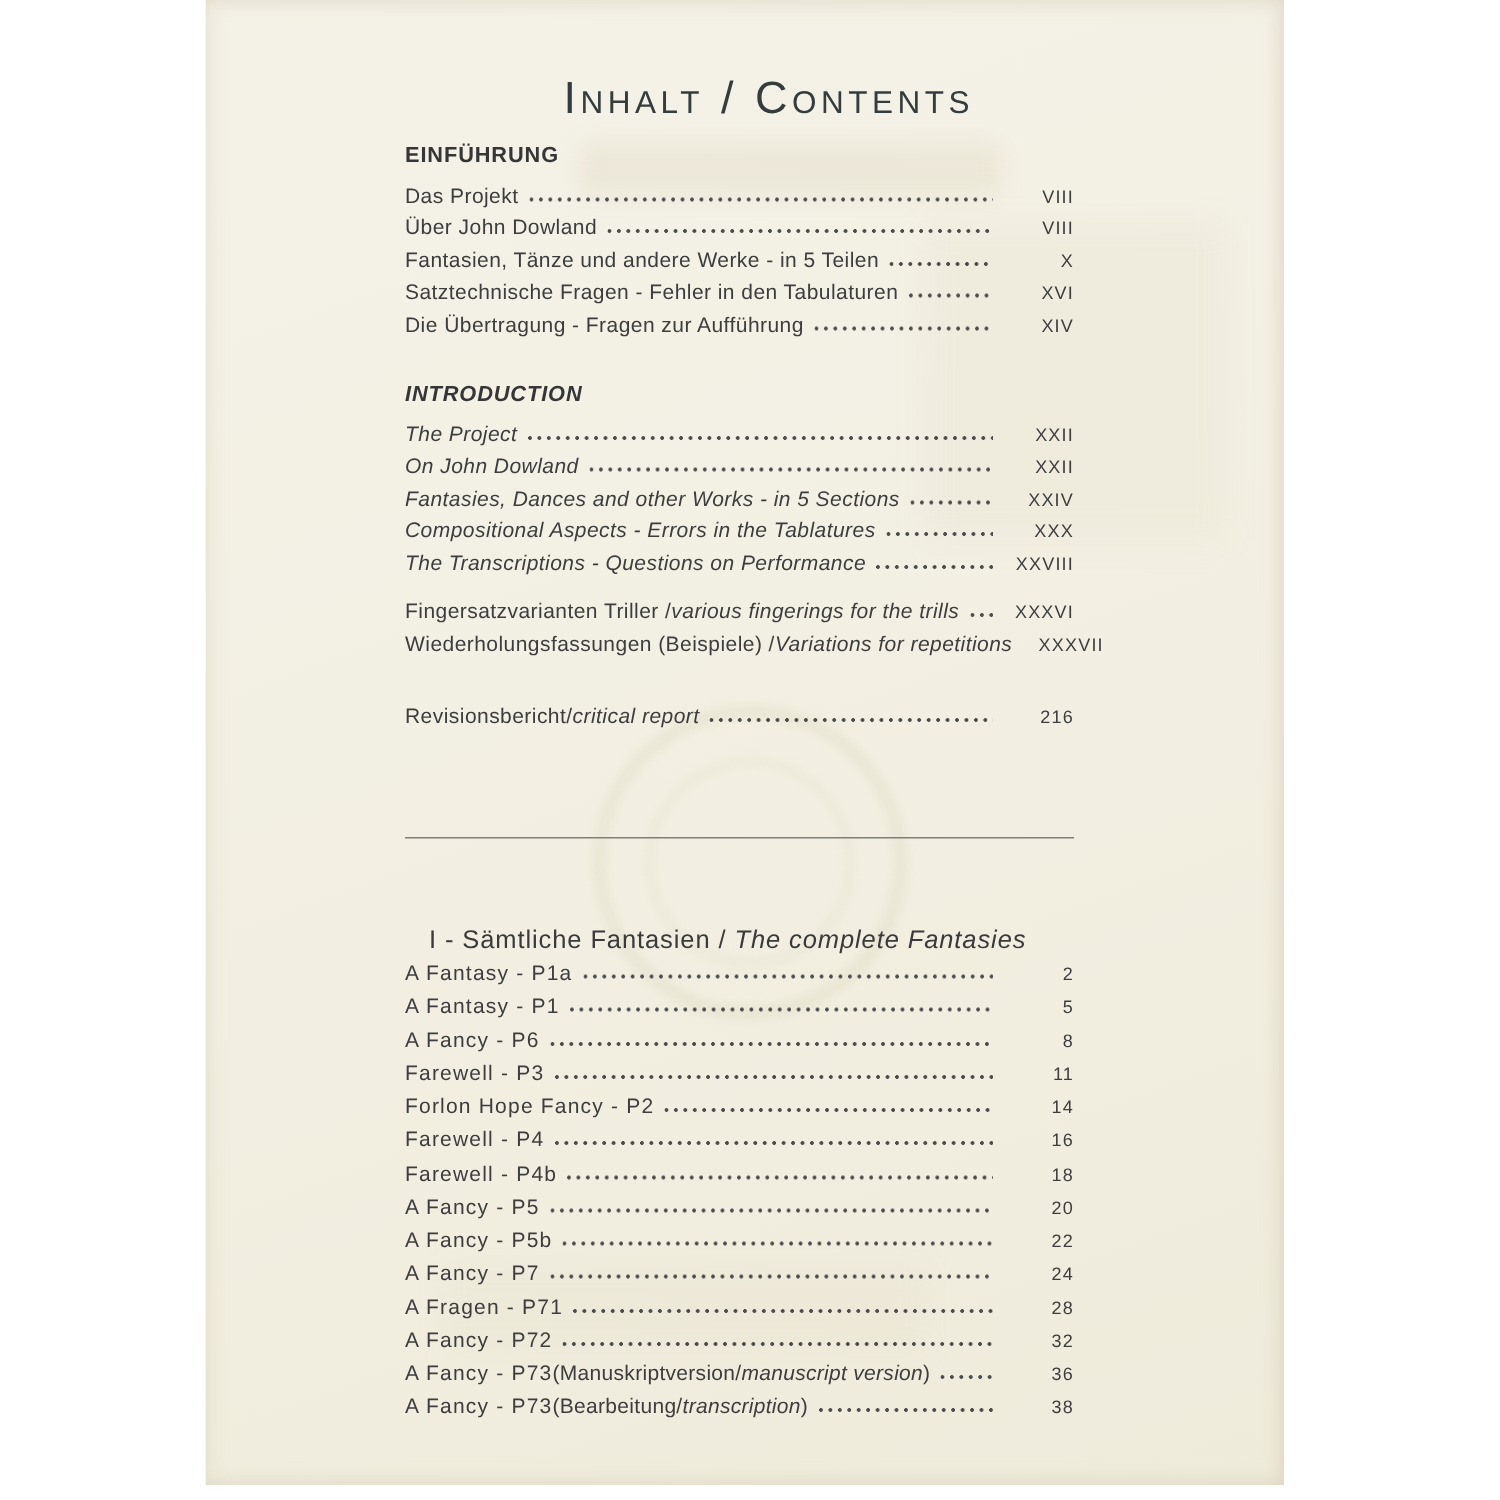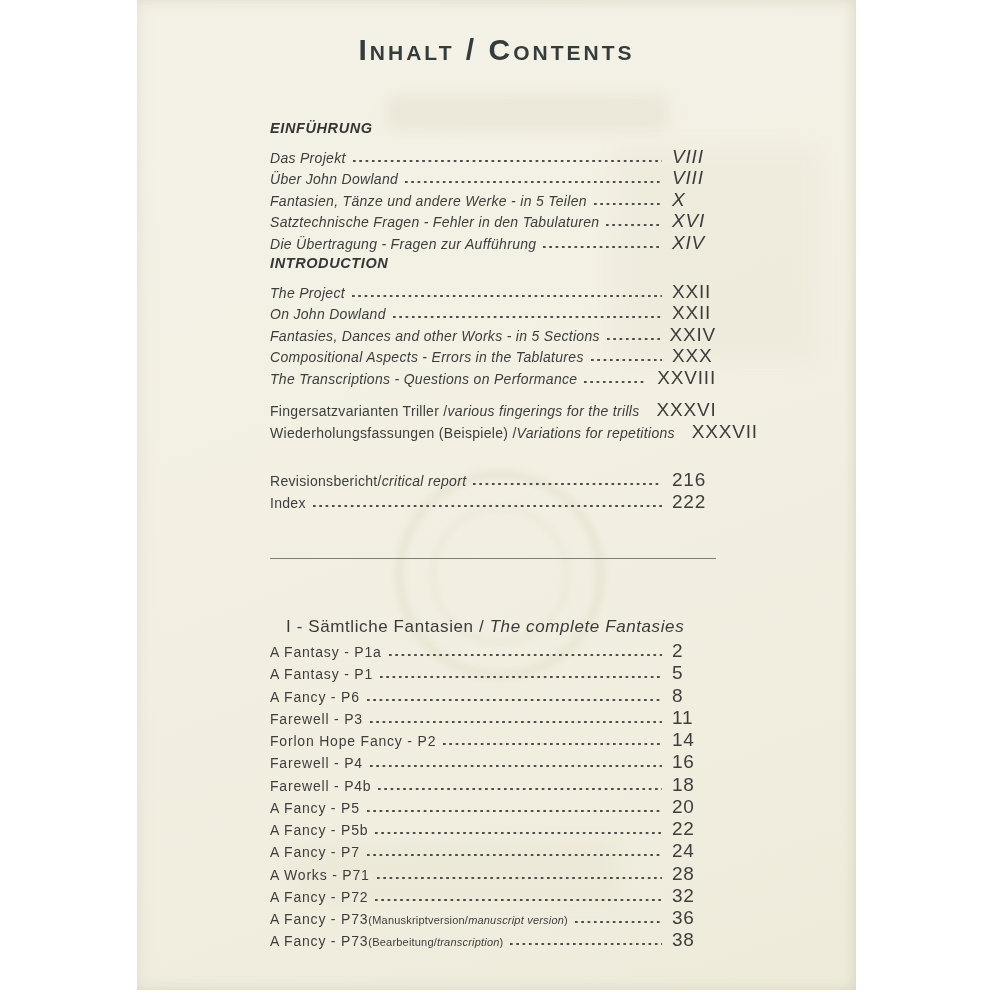--- a/index.html
+++ b/index.html
@@ -24,29 +24,29 @@
   .ghost-seal {
     left:258px; top:470px; width:192px; height:192px; border-radius:50%;
     border:9px solid rgba(193,182,144,0.14); filter:blur(3px);
   }
   .ghost-seal::after {
     content:""; position:absolute; left:26px; top:26px; right:26px; bottom:26px;
     border-radius:50%; border:6px solid rgba(193,182,144,0.10);
   }
 
   .title {
-    position:absolute; top:33px; left:0; width:100%; margin:0;
+    position:absolute; top:33px; left:0; width:100%; margin:16px;
     text-align:center;
-    font-size:30px; font-weight:700; font-variant:small-caps;
+    font-size:30px; font-weight:400; font-variant:small-caps;
     letter-spacing:3px; color:#353d3c;
   }
 
   .content { position:absolute; left:133px; top:0; width:446px; height:990px; }
   .content section { position:absolute; left:0; width:100%; }
-  .g0 { top:120px;font-style:italic; }
+  .g0 { top:96px; }
   .g1 { top:255px; }
   .g2 { top:399px; }
   .g3 { top:469px; }
   .fantasy { top:640px; }
 
   .g-heading {
     height:26px; font-size:14.5px; font-weight:bold;
     letter-spacing:0.6px; color:#363636;
   }
   .g1 .g-heading { font-style:italic; }
@@ -62,30 +62,30 @@
 
   .row {
     display:flex; align-items:baseline;
     height:21.45px; font-size:14px; letter-spacing:0.3px;
     white-space:nowrap;
   }
   .g2 .row, .g3 .row { height:22px; }
   .fantasy .row { height:22.25px; letter-spacing:0.8px; }
 
   .it { font-style:italic; }
-  .sm { font-size:11px; letter-spacing:0.2px; }
+  .sm { font-size:14px; letter-spacing:0.2px; }
 
   .leader {
     flex:1 1 auto; height:4px; margin:0 10px 0 7px;
     background-image:radial-gradient(circle at 1.3px 2px, #4c4c4c 1.05px, rgba(0,0,0,0) 1.45px);
     background-size:6.3px 4px; background-repeat:repeat-x; background-position:0 0;
   }
   .num {
-    min-width:44px; 
-    font-size:19px; letter-spacing:0.8px; color:#3d3d3d;
+    min-width:44px; text-align:right;
+    font-size:12px; letter-spacing:0.8px; color:#3d3d3d;
   }
 </style>
 </head>
 <body>
 
 <div class="page">
 
   <div class="ghost ghost-top"></div>
   <div class="ghost ghost-right"></div>
   <div class="ghost ghost-seal"></div>
@@ -175,25 +175,20 @@
     </section>
 
     <section class="g3">
       <div class="rows">
           <div class="row">
             <span class="lab">Revisionsbericht/</span>
             <span class="lab it">critical report</span>
             <span class="leader"></span>
             <span class="num">216</span>
           </div>
-          <div class="row">
-            <span class="lab">Index</span>
-            <span class="leader"></span>
-            <span class="num">222</span>
-          </div>
         </div>
     </section>
 
     <hr class="rule">
 
     <h2 class="sec-title"><span>I - Sämtliche Fantasien / </span><span class="it">The complete Fantasies</span></h2>
 
     <section class="fantasy">
       <div class="rows">
           <div class="row">
@@ -240,21 +235,21 @@
             <span class="lab">A Fancy - P5b</span>
             <span class="leader"></span>
             <span class="num">22</span>
           </div>
           <div class="row">
             <span class="lab">A Fancy - P7</span>
             <span class="leader"></span>
             <span class="num">24</span>
           </div>
           <div class="row">
-            <span class="lab">A Works - P71</span>
+            <span class="lab">A Fragen - P71</span>
             <span class="leader"></span>
             <span class="num">28</span>
           </div>
           <div class="row">
             <span class="lab">A Fancy - P72</span>
             <span class="leader"></span>
             <span class="num">32</span>
           </div>
           <div class="row">
             <span class="lab">A Fancy - P73 </span>

